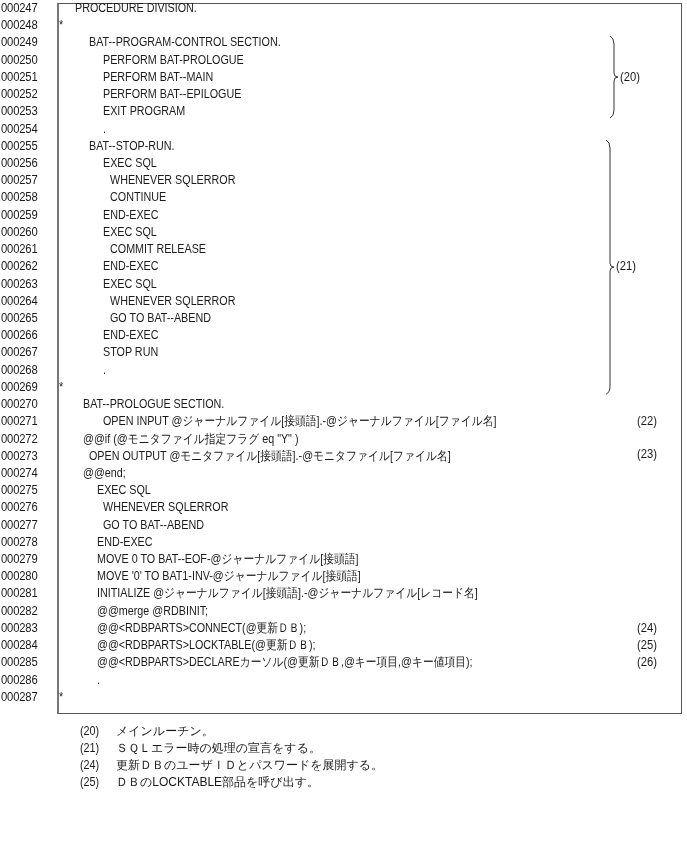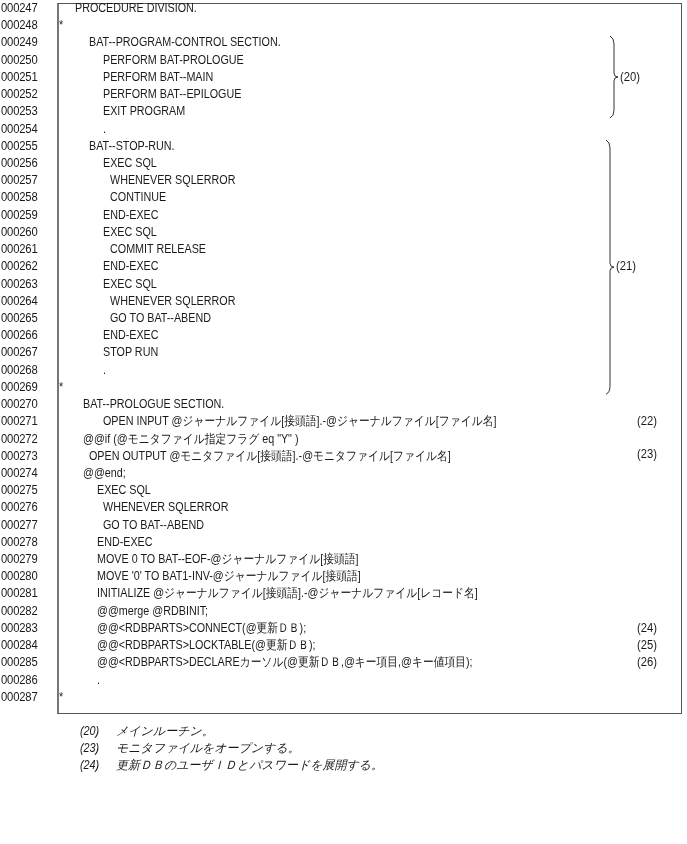--- a/index.html
+++ b/index.html
@@ -17,21 +17,21 @@
     font-size: 12.5px; letter-spacing: -0.2px; transform: scaleX(0.9); transform-origin: left center;
   }
   .code {
     position: absolute; height: 17px; line-height: 17px; font-size: 12.5px;
     white-space: pre; transform: scaleX(0.86); transform-origin: left center;
   }
   .marker {
     position: absolute; font-size: 12.5px; height: 17px; line-height: 17px;
     transform: scaleX(0.9); transform-origin: left center;
   }
-  .notes { position: absolute; left: 80px; top: 723px; font-style: italic; }
+  .notes { position: absolute; left: 80px; top: 723px; }
   .note {
     height: 17px; line-height: 17px; font-size: 12px; white-space: pre;
   }
   .note .num { display: inline-block; width: 36px; transform: scaleX(0.9); transform-origin: left center; }
 </style>
 </head>
 <body>
 
 <div id="code-box" class="code-box"></div>
 <div id="rows">
@@ -128,15 +128,16 @@
       <path d="M4 2 Q8 4 8 10 L8 39.05 Q8 43.05 12 43.05 Q8 43.05 8 47.05 L8 76.1 Q8 82.1 4 84.1" fill="none" stroke="#333" stroke-width="1"></path>
     </svg>
     <div class="marker" style="left: 620px; top: 68.99px;">(20)</div>
     <svg width="30" height="258.29999999999995" style="position: absolute; left: 602px; top: 137.76px;">
       <path d="M4 2 Q8 4 8 10 L8 125.14999999999998 Q8 129.14999999999998 12 129.14999999999998 Q8 129.14999999999998 8 133.14999999999998 L8 248.29999999999995 Q8 254.29999999999995 4 256.29999999999995" fill="none" stroke="#333" stroke-width="1"></path>
     </svg>
     <div class="marker" style="left: 616px; top: 258.41px;">(21)</div>
   </div>
 <div id="notes" class="notes">
     <div class="note"><span class="num">(20)</span><span>メインルーチン。</span></div>
-    <div class="note"><span class="num">(23)</span><span>モニタファイルをオープンする。</span></div>
+    <div class="note"><span class="num">(21)</span><span>ＳＱＬエラー時の処理の宣言をする。</span></div>
     <div class="note"><span class="num">(24)</span><span>更新ＤＢのユーザＩＤとパスワードを展開する。</span></div>
+    <div class="note"><span class="num">(25)</span><span>ＤＢのLOCKTABLE部品を呼び出す。</span></div>
   </div>
 
 </body></html>

